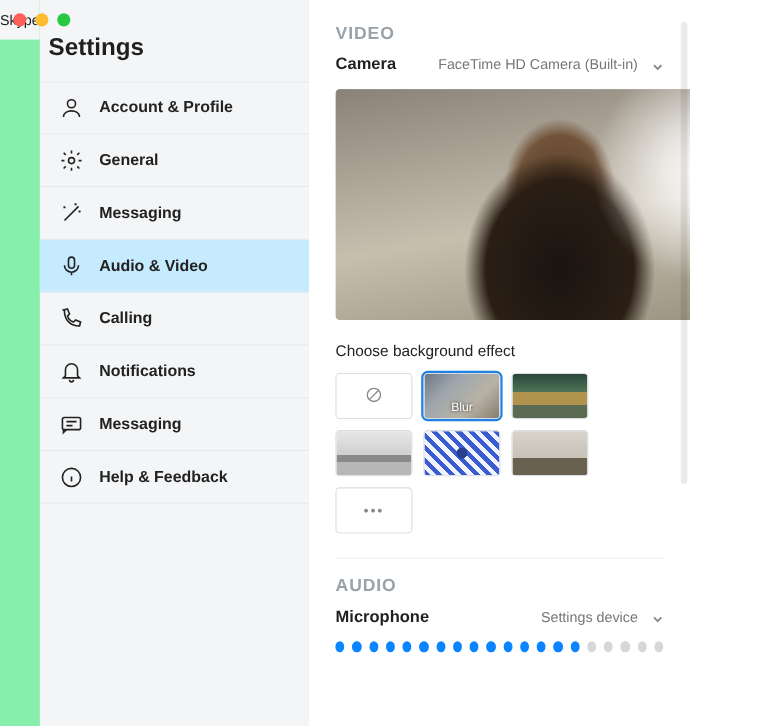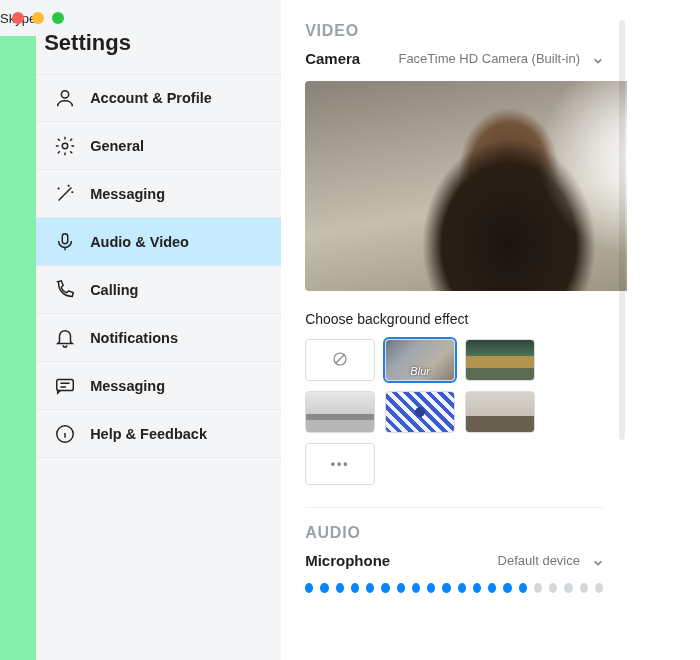--- a/index.html
+++ b/index.html
@@ -32,21 +32,21 @@
     radial-gradient(circle at 82% 35%, rgba(255,255,255,0.95) 0%, rgba(255,255,255,0.7) 10%, rgba(255,255,255,0) 28%),
     radial-gradient(ellipse 140px 170px at 50% 78%, #1a1410 0%, #2b1f15 48%, rgba(0,0,0,0) 62%),
     radial-gradient(ellipse 70px 88px at 50% 43%, #5b3f28 0%, #71543a 55%, rgba(0,0,0,0) 72%),
     linear-gradient(170deg, #8a8278 0%, #b1a99b 35%, #c6bfae 55%, #97907f 100%);
     background-blend-mode: normal;
   }
   .subhead { font-size: 14px; font-weight: 400; color: #222; margin-top: 20px; }
   .bg-grid { display: flex; flex-wrap: wrap; gap: 10px; margin-top: 12px; }
   .bg-tile { width: 70px; height: 42px; border-radius: 4px; border: 1px solid #d9dde0; background: #fff; display: flex; align-items: center; justify-content: center; cursor: pointer; font-size: 12px; color: #333; position: relative; overflow: hidden; }
   .bg-tile.selected { outline: 2px solid #0a84ff; outline-offset: 0; }
-  .bg-tile .tile-label { position: absolute; bottom: 3px; left: 0; right: 0; text-align: center; color: #fff; font-size: 11px; font-weight: 500; text-shadow: 0 0 3px rgba(0,0,0,0.8); font-style: italic; }
+  .bg-tile .tile-label { position: absolute; bottom: 3px; left: 0; right: 0; text-align: center; color: #fff; font-size: 11px; font-weight: 500; text-shadow: 0 0 3px rgba(0,0,0,0.8); }
   .bg-blur { background: linear-gradient(135deg,#6b788a,#9fa7af,#b8b2a2,#8b7b6c); filter: saturate(0.8); }
   .bg-office { background: linear-gradient(#2c463a,#4c7356 40%,#b0934d 40%,#b0934d 70%,#5b6a52 70%); }
   .bg-loft { background: linear-gradient(#e7e7e7,#cfcfcf 55%,#8a8a8a 55%,#8a8a8a 70%,#b7b7b7 70%); }
   .bg-tiles { background:
       radial-gradient(circle 16px at 50% 50%, #2b3f8f 30%, rgba(0,0,0,0) 32%),
       repeating-linear-gradient(45deg,#3b5bd1 0 4px,#f0f4ff 4px 8px); }
   .bg-room { background: linear-gradient(#d8d4cd,#c8c2b7 60%,#6a604f 60%); }
   .bg-more { color: #888; letter-spacing: 2px; font-weight: 700; }
   .divider { border: none; border-top: 1px solid #eceef0; margin: 22px 0 16px 0; }
   .audio-level { display: flex; gap: 7px; margin-top: 14px; padding-bottom: 14px; }
@@ -193,21 +193,21 @@
         </div>
       </div>
 
       <hr class="divider">
 
       <div class="section-label">AUDIO</div>
 
       <div class="row">
         <div class="row-title">Microphone</div>
         <div class="row-value">
-          <span>Default device</span>
+          <span>Settings device</span>
           <span class="chev">
             <svg viewBox="0 0 12 12">
                 <path d="M2 4l4 4 4-4"></path>
               </svg>
           </span>
         </div>
       </div>
 
       <div class="audio-level" id="audio-level">
           <div class="al-dot on"></div>

